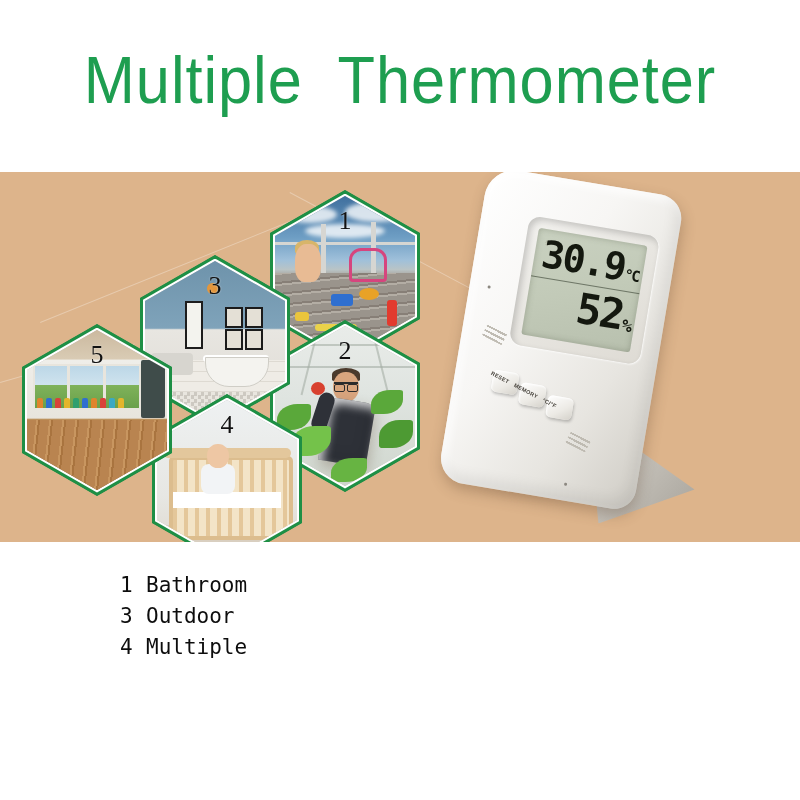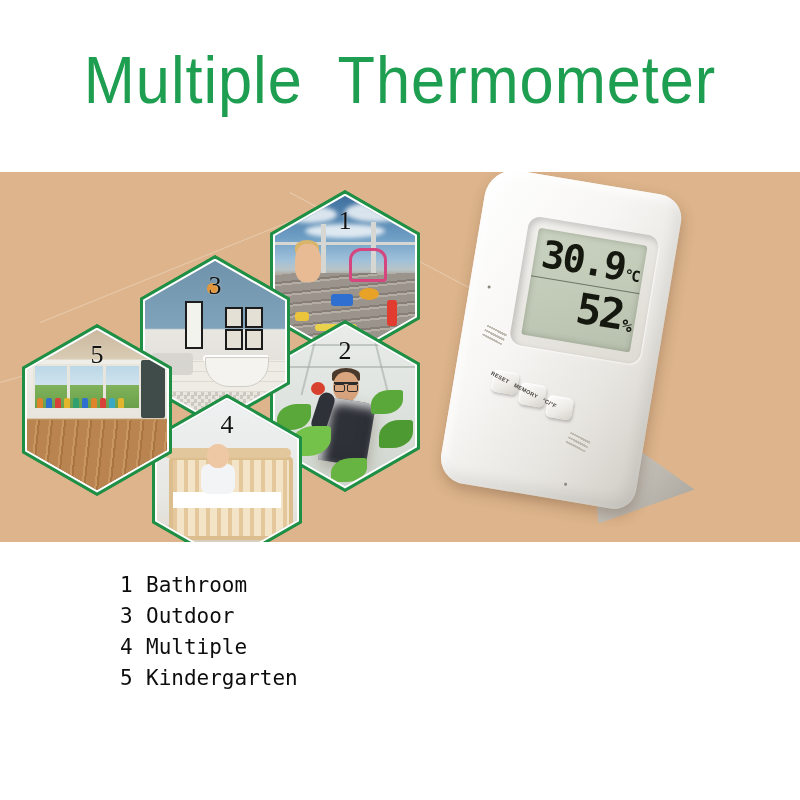--- a/index.html
+++ b/index.html
@@ -375,16 +375,15 @@
 
       </div>
     </div>
 
   </div>
 
   <div class="legend">
     <div class="row"><span class="idx">1</span><span>Bathroom</span></div>
     <div class="row"><span class="idx">3</span><span>Outdoor</span></div>
     <div class="row"><span class="idx">4</span><span>Multiple</span></div>
-    <div class="row"><span class="idx">5</span><span>Kindergarten</span></div>
   </div>
 
 </div>
 
 </body></html>

